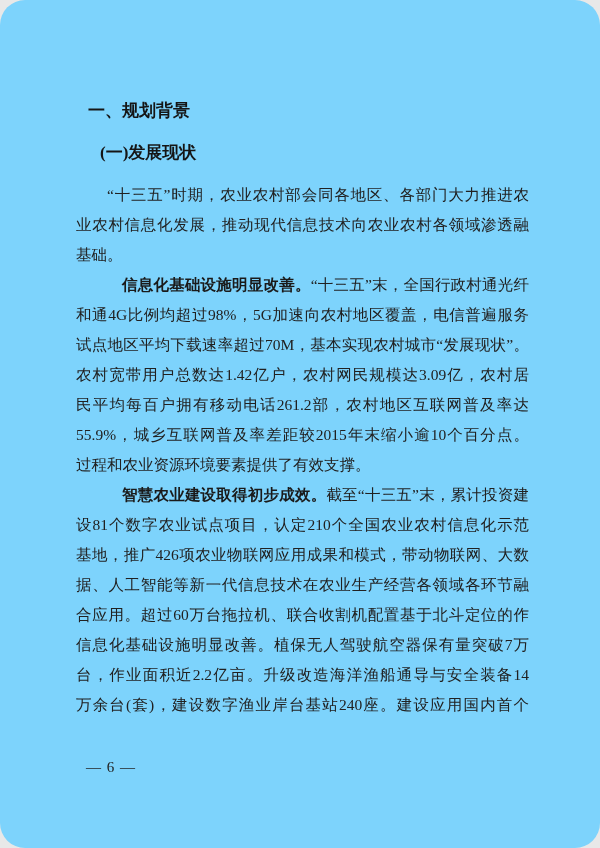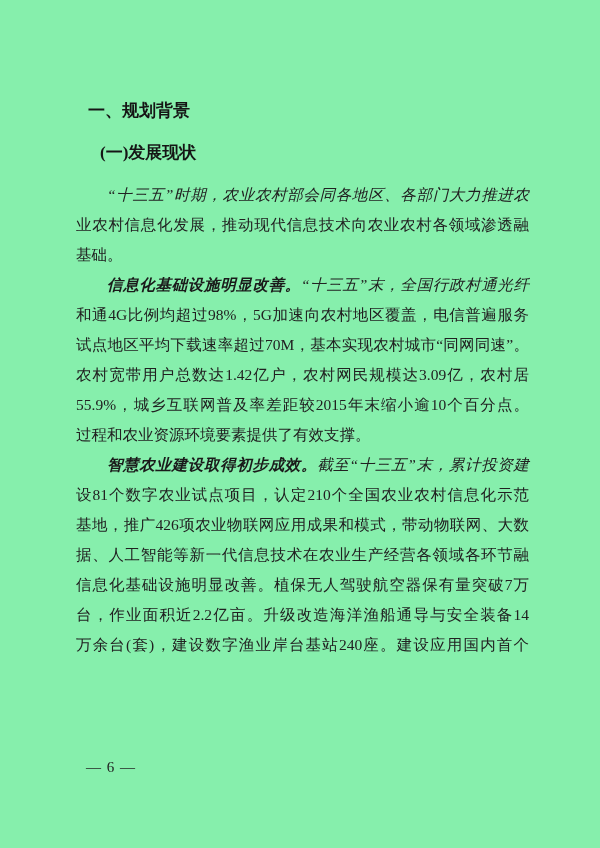--- a/index.html
+++ b/index.html
@@ -4,24 +4,25 @@
 <style>
   html, body {
     margin: 0;
     padding: 0;
     background: #e8e8e8;
   }
   .page {
     position: relative;
     width: 600px;
     height: 848px;
-    background: #86efac;
+    background: #7dd3fc;
     overflow: hidden;
     font-family: "Liberation Serif", "DejaVu Serif", serif;
     color: #212121;
+    border-radius: 25px;
   }
   .content {
     position: absolute;
     left: 76px;
     top: 96px;
     width: 453px;
   }
   .h1 {
     font-family: "Liberation Sans", "DejaVu Sans", sans-serif;
     font-weight: 700;
@@ -47,25 +48,25 @@
     text-align: justify;
     text-align-last: justify;
     text-justify: inter-character;
     white-space: normal;
   }
   .line.short {
     text-align-last: left;
   }
   .first {
     text-indent: 31px;
-    font-style: italic;
   }
   .lead {
     font-weight: 700;
     color: #1a1a1a;
+    margin-left: 15px;
   }
   .footer {
     position: absolute;
     left: 86px;
     top: 757px;
     font-size: 15px;
     line-height: 20px;
     color: #212121;
     letter-spacing: 1px;
   }
@@ -81,31 +82,33 @@
 
     <div class="para">
       <div class="line first">“十三五”时期，农业农村部会同各地区、各部门大力推进农</div>
       <div class="line">业农村信息化发展，推动现代信息技术向农业农村各领域渗透融</div>
       <div class="line short">基础。</div>
     </div>
 
     <div class="para">
       <div class="line first"><span class="lead">信息化基础设施明显改善。</span><span>“十三五”末，全国行政村通光纤</span></div>
       <div class="line">和通4G比例均超过98%，5G加速向农村地区覆盖，电信普遍服务</div>
-      <div class="line">试点地区平均下载速率超过70M，基本实现农村城市“同网同速”。</div>
+      <div class="line">试点地区平均下载速率超过70M，基本实现农村城市“发展现状”。</div>
       <div class="line">农村宽带用户总数达1.42亿户，农村网民规模达3.09亿，农村居</div>
+      <div class="line">民平均每百户拥有移动电话261.2部，农村地区互联网普及率达</div>
       <div class="line">55.9%，城乡互联网普及率差距较2015年末缩小逾10个百分点。</div>
       <div class="line short">过程和农业资源环境要素提供了有效支撑。</div>
     </div>
 
     <div class="para">
       <div class="line first"><span class="lead">智慧农业建设取得初步成效。</span><span>截至“十三五”末，累计投资建</span></div>
       <div class="line">设81个数字农业试点项目，认定210个全国农业农村信息化示范</div>
       <div class="line">基地，推广426项农业物联网应用成果和模式，带动物联网、大数</div>
       <div class="line">据、人工智能等新一代信息技术在农业生产经营各领域各环节融</div>
+      <div class="line">合应用。超过60万台拖拉机、联合收割机配置基于北斗定位的作</div>
       <div class="line">信息化基础设施明显改善。植保无人驾驶航空器保有量突破7万</div>
       <div class="line">台，作业面积近2.2亿亩。升级改造海洋渔船通导与安全装备14</div>
       <div class="line">万余台(套)，建设数字渔业岸台基站240座。建设应用国内首个</div>
     </div>
 
   </div>
 
   <div class="footer">— 6 —</div>
 </div>
 

